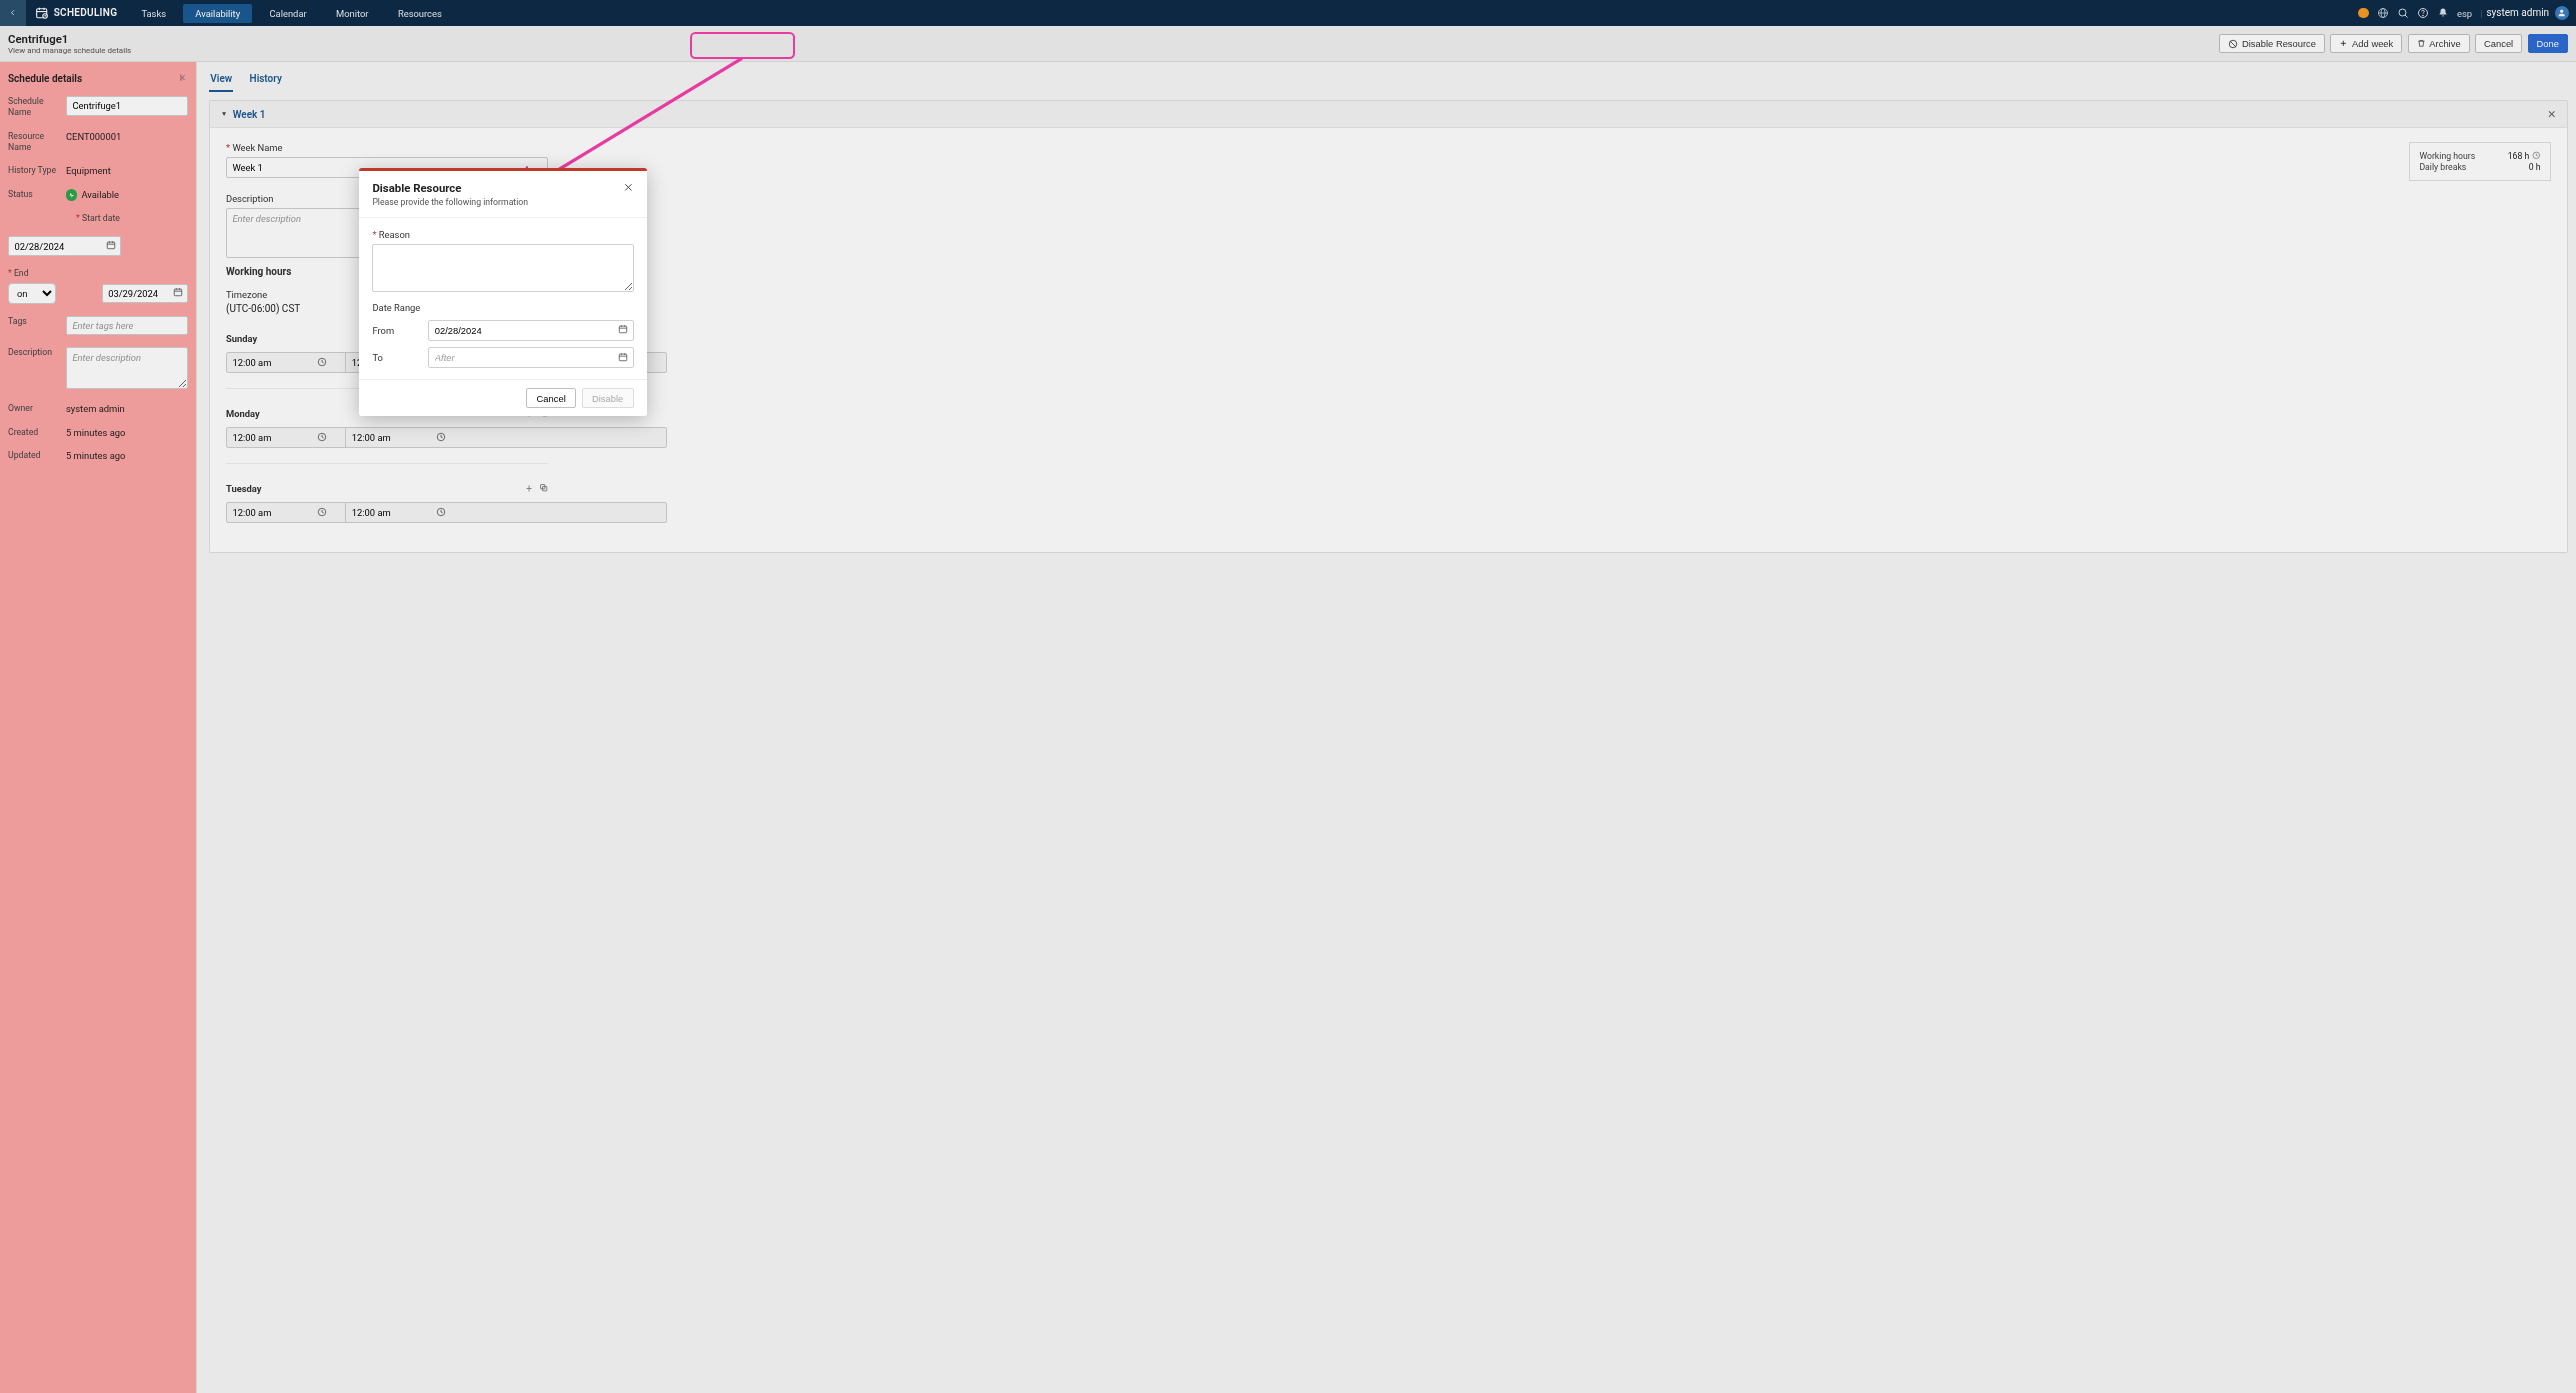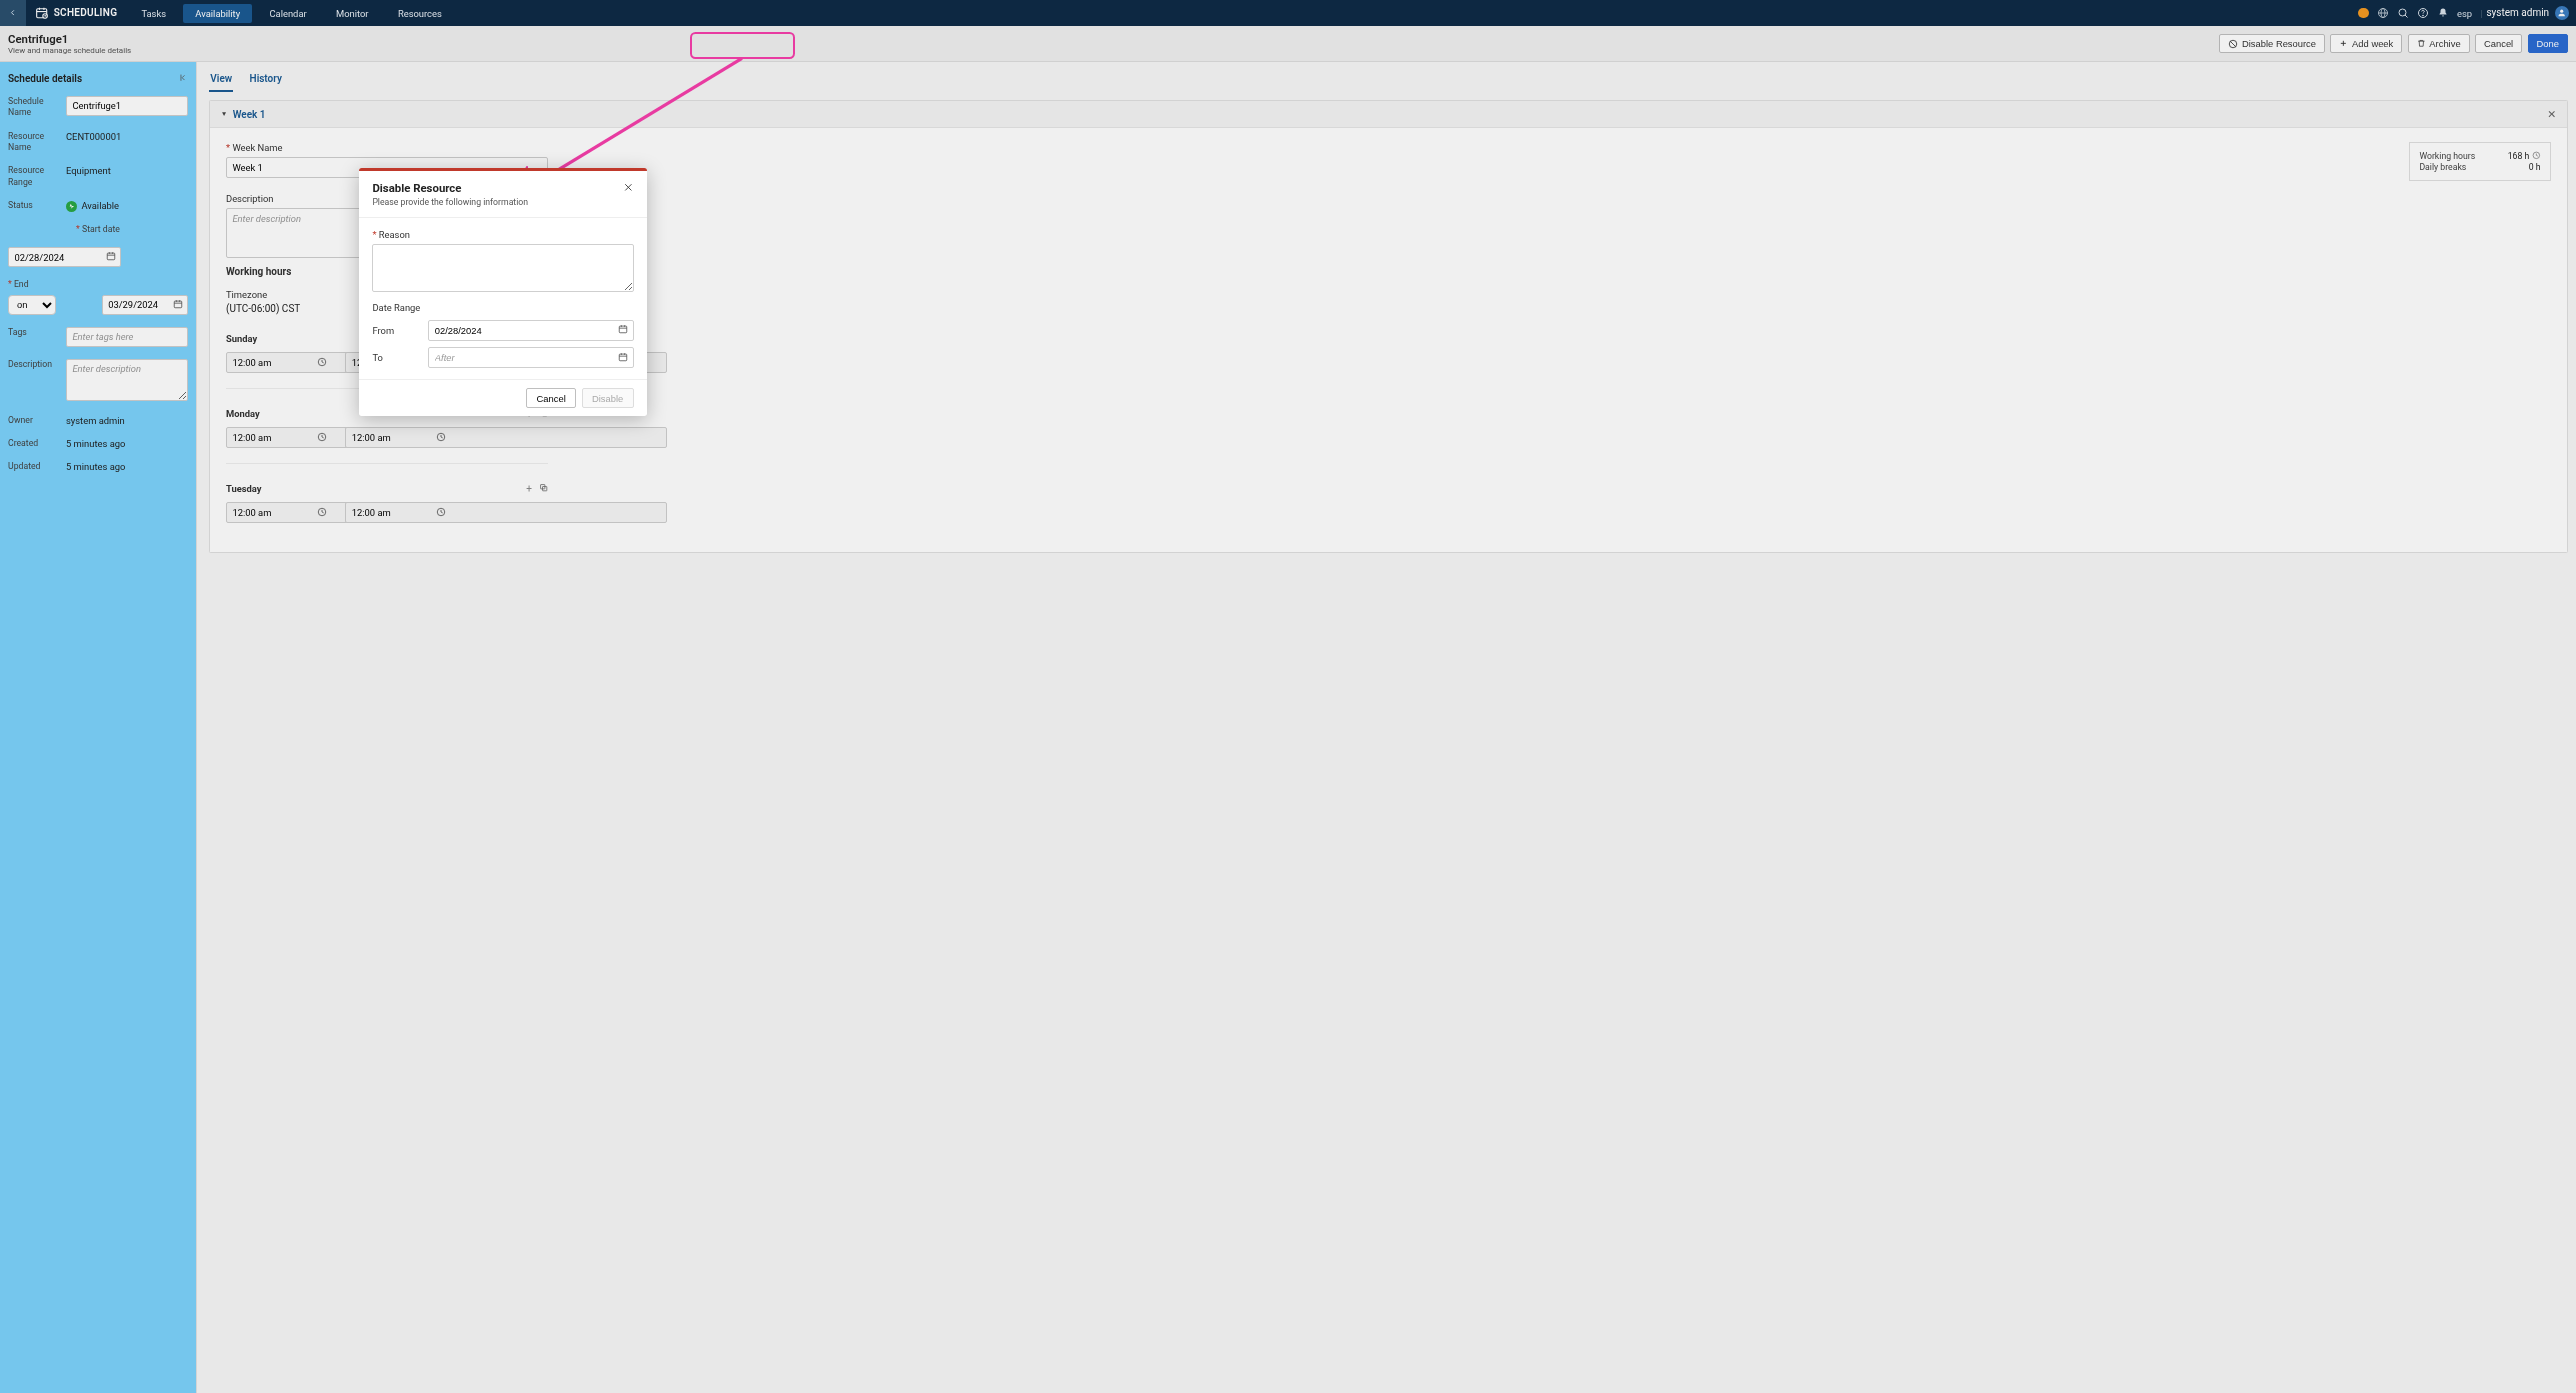--- a/index.html
+++ b/index.html
@@ -25,21 +25,21 @@
   .pagehead { height:36px; background:#f0f0f0; border-bottom:0.7px solid #ddd; display:flex; align-items:center; padding:0 8px; }
   .pagehead .titleblock .ttl { font-size:11.4px; font-weight:600; color:#222; }
   .pagehead .titleblock .sub { font-size:8px; color:#555; margin-top:0.7px; }
   .pagehead .headspacer { flex:1; }
   .pagehead .btn { height:19.5px; border:0.7px solid #bfbfbf; background:#fff; border-radius:2px; padding:0 8px; display:flex; align-items:center; gap:4px; margin-left:5.4px; cursor:pointer; font-size:9.4px; color:#333; }
   .pagehead .btn.primary { background:#2b6cd4; border-color:#2b6cd4; color:#fff; }
   .pagehead .btn.disableres svg { stroke:#333; }
 
   
   .body { position:absolute; top:62px; bottom:0; left:0; right:0; display:flex; }
-  .sidebar { width:197px; background:#7dd3fc; border-right:0.7px solid #e2e2e2; padding:10.7px 8px; overflow-y:auto; }
+  .sidebar { width:197px; background:#fca5a5; border-right:0.7px solid #e2e2e2; padding:10.7px 8px; overflow-y:auto; }
   .sidebar .sec-title { font-weight:600; font-size:10px; color:#222; margin-bottom:12px; display:flex; align-items:center; justify-content:space-between; }
   .sidebar .row { display:flex; margin-bottom:12px; }
   .sidebar .lbl { width:58px; font-size:8.7px; color:#444; line-height:1.3; }
   .sidebar .val { flex:1; font-size:9.4px; color:#222; }
   .sidebar input[type=text], .sidebar textarea, .sidebar .date-in {
     width:100%; border:0.7px solid #cfcfcf; background:#fff; border-radius:2px; padding:3.4px 5.4px; font-size:9.4px; font-family:inherit;
   }
   .sidebar textarea { height:42px; resize:both; }
   .sidebar .date-wrap { position:relative; width:113px; display:flex; align-items:center; }
   .sidebar .date-wrap input { padding-right:19px; }
@@ -245,21 +245,21 @@
 
     <div class="row">
       <div class="lbl">Schedule Name</div>
       <div class="val"><input type="text" value="Centrifuge1" style=""></div>
     </div>
     <div class="row">
       <div class="lbl">Resource Name</div>
       <div class="val">CENT000001</div>
     </div>
     <div class="row">
-      <div class="lbl">Resource Range</div>
+      <div class="lbl">History Type</div>
       <div class="val">Equipment</div>
     </div>
     <div class="row">
       <div class="lbl">Status</div>
       <div class="val">
         <span class="status-dot">
           <svg width="6.7" height="6.7" viewBox="0 0 24 24" fill="#fff">
               <polygon points="10 3 14 11 22 11 10 21 14 13 6 13"></polygon>
             </svg>
         </span><span>Available</span>

